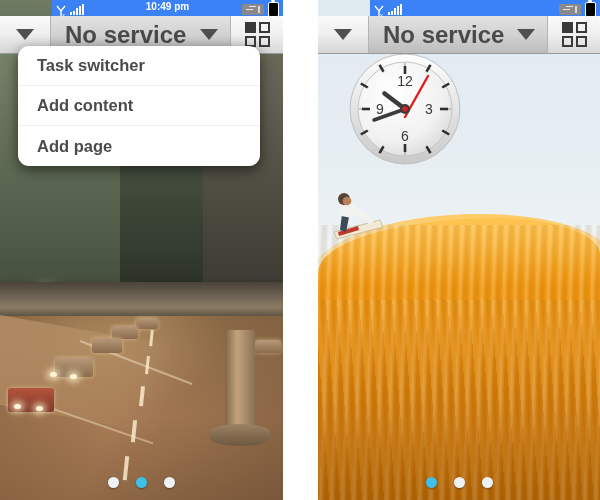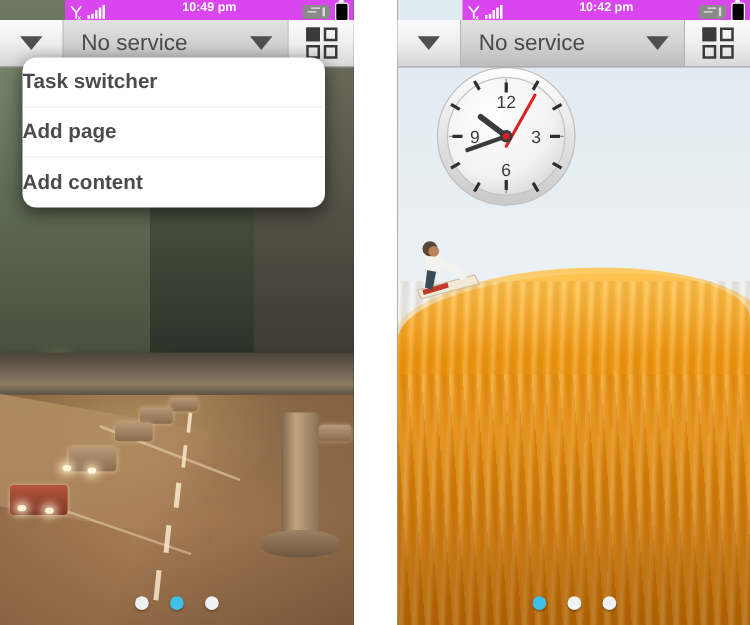--- a/index.html
+++ b/index.html
@@ -28,21 +28,21 @@
     background: #000;
   }
   .panel-left  { left: 0px; }
   .panel-right { left: 318px; width: 282px; }
 
   
   .statusbar {
     position: absolute;
     top: 0; left: 12px; right: 0;
     height: 16px;
-    background: #d946ef;
+    background: #3b82f6;
     color: #ffffff;
     z-index: 40;
     margin-left: 40px;
   }
   .sb-time {
     position: absolute;
     left: 0; right: 0;
     top: 1px;
     text-align: center;
     font-size: 10px;
@@ -142,23 +142,23 @@
   .hdr-operator {
     flex: 1;
     display: flex;
     align-items: center;
     justify-content: space-between;
     padding: 0 12px 0 14px;
     background: linear-gradient(to bottom, #e2e2e2 0%, #d2d2d2 50%, #bcbcbc 100%);
     border-right: 1px solid #b4b4b4;
   }
   .hdr-operator-label {
-    font-size: 18px;
+    font-size: 24px;
     color: #4a4a4a;
-    font-weight: normal;
+    font-weight: bold;
     white-space: nowrap;
   }
   .hdr-grid-btn {
     width: 52px;
     display: flex;
     align-items: center;
     justify-content: center;
     background: linear-gradient(to bottom, #fbfbfb 0%, #efefef 50%, #d8d8d8 100%);
   }
   .tri-down {
@@ -360,20 +360,21 @@
     background: #ffffff;
     border-radius: 11px;
     box-shadow: 0 4px 14px rgba(0,0,0,.55);
     overflow: hidden;
     z-index: 60;
   }
   .menu-item {
     height: 40px;
     display: flex;
     align-items: center;
+    padding-left: 19px;
     font-size: 16.5px;
     font-weight: bold;
     color: #4b4b4b;
     border-bottom: 1px solid #f0f0f0;
     box-sizing: border-box;
     white-space: nowrap;
   }
   .menu-item:last-child { border-bottom: none; }
 </style>
 </head>
@@ -454,22 +455,22 @@
           <span class="filled"></span>
             <span></span>
             <span></span>
             <span></span>
         </span>
       </div>
     </div>
 
     <div class="context-menu">
       <div class="menu-item">Task switcher</div>
+      <div class="menu-item">Add content</div>
       <div class="menu-item">Add page</div>
-      <div class="menu-item">Add content</div>
     </div>
 
     <div class="page-dots">
       <span></span>
       <span class="active"></span>
       <span></span>
     </div>
   </div>
 
   <div class="panel panel-right">
@@ -572,21 +573,20 @@
           </svg>
         </span>
         <span class="bars">
           <i></i>
             <i></i>
             <i></i>
             <i></i>
             <i></i>
         </span>
       </div>
-      <div class="sb-time">10:42 pm</div>
       <div class="sb-right">
         <span class="sb-badge"></span>
         <span class="sb-batt"></span>
       </div>
     </div>
 
     <div class="headerbar">
       <div class="hdr-left-btn">
         <span class="tri-down"></span>
       </div>

